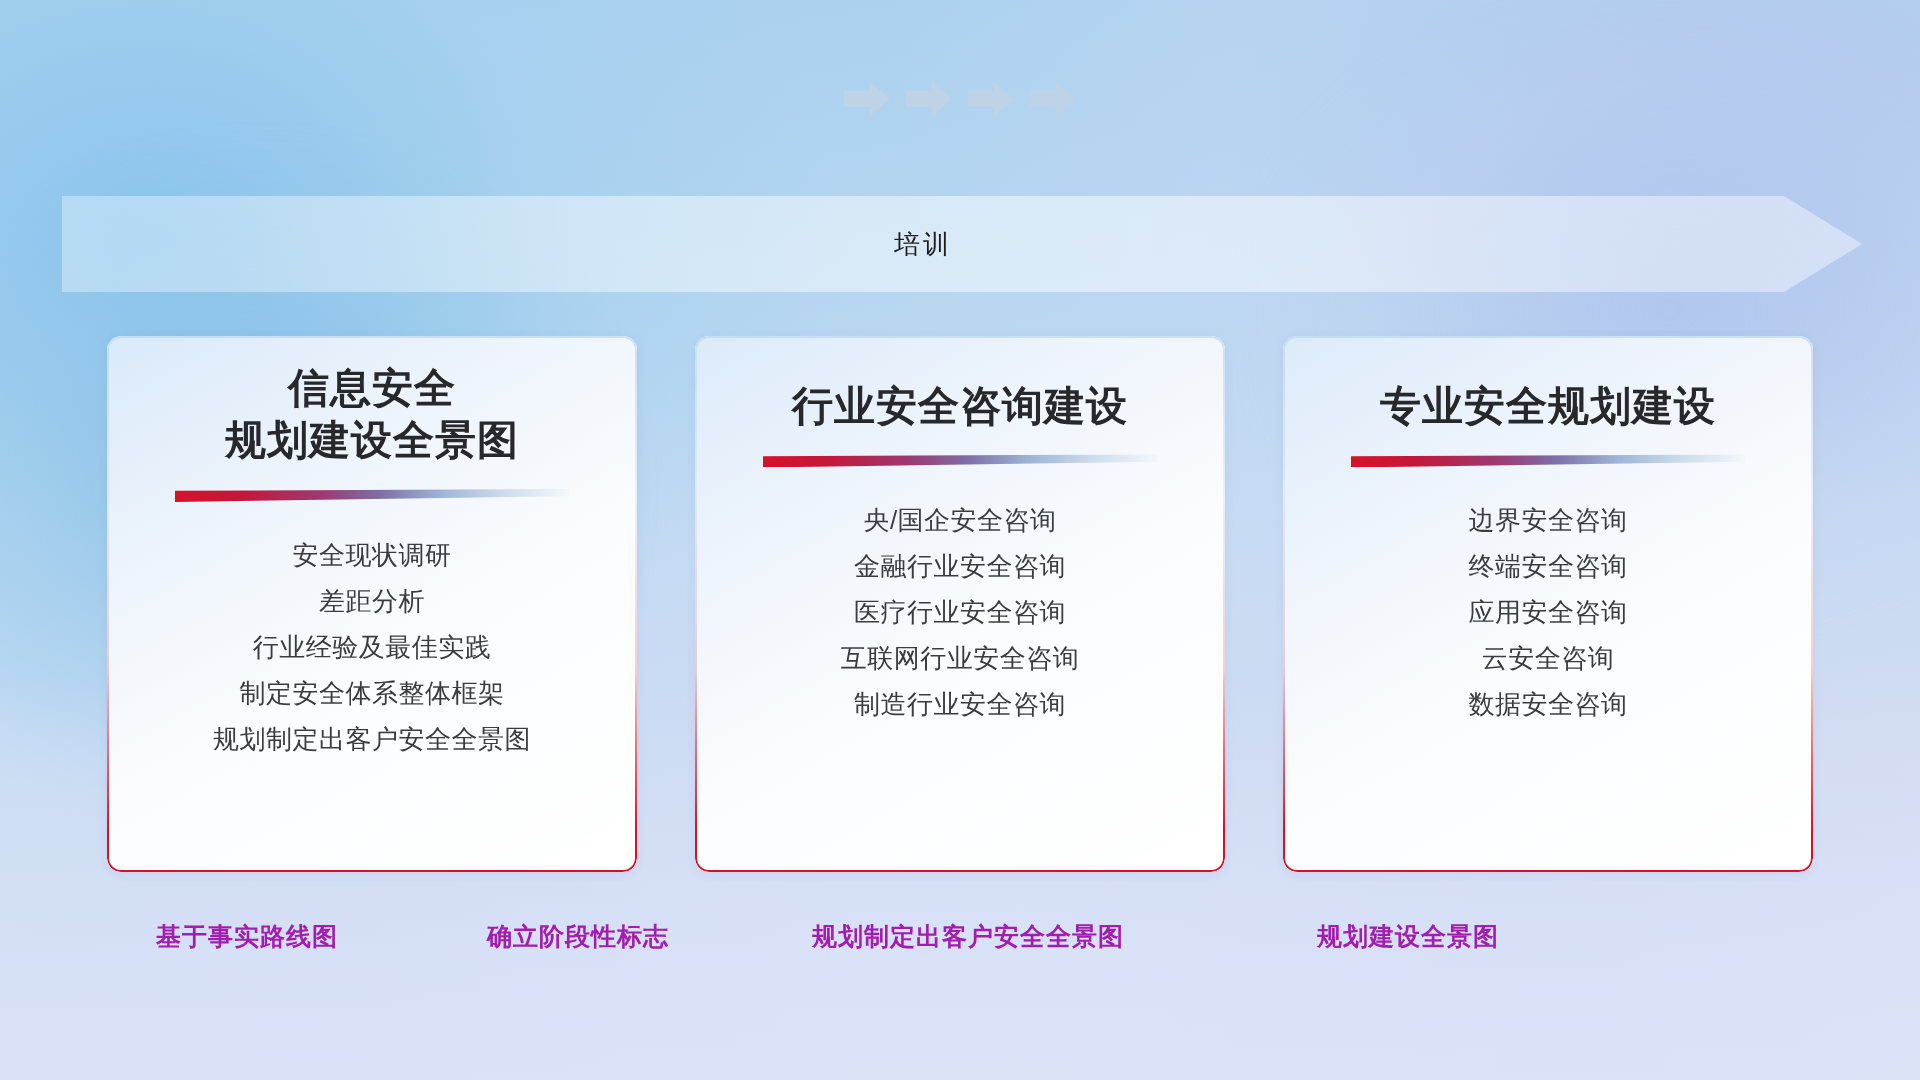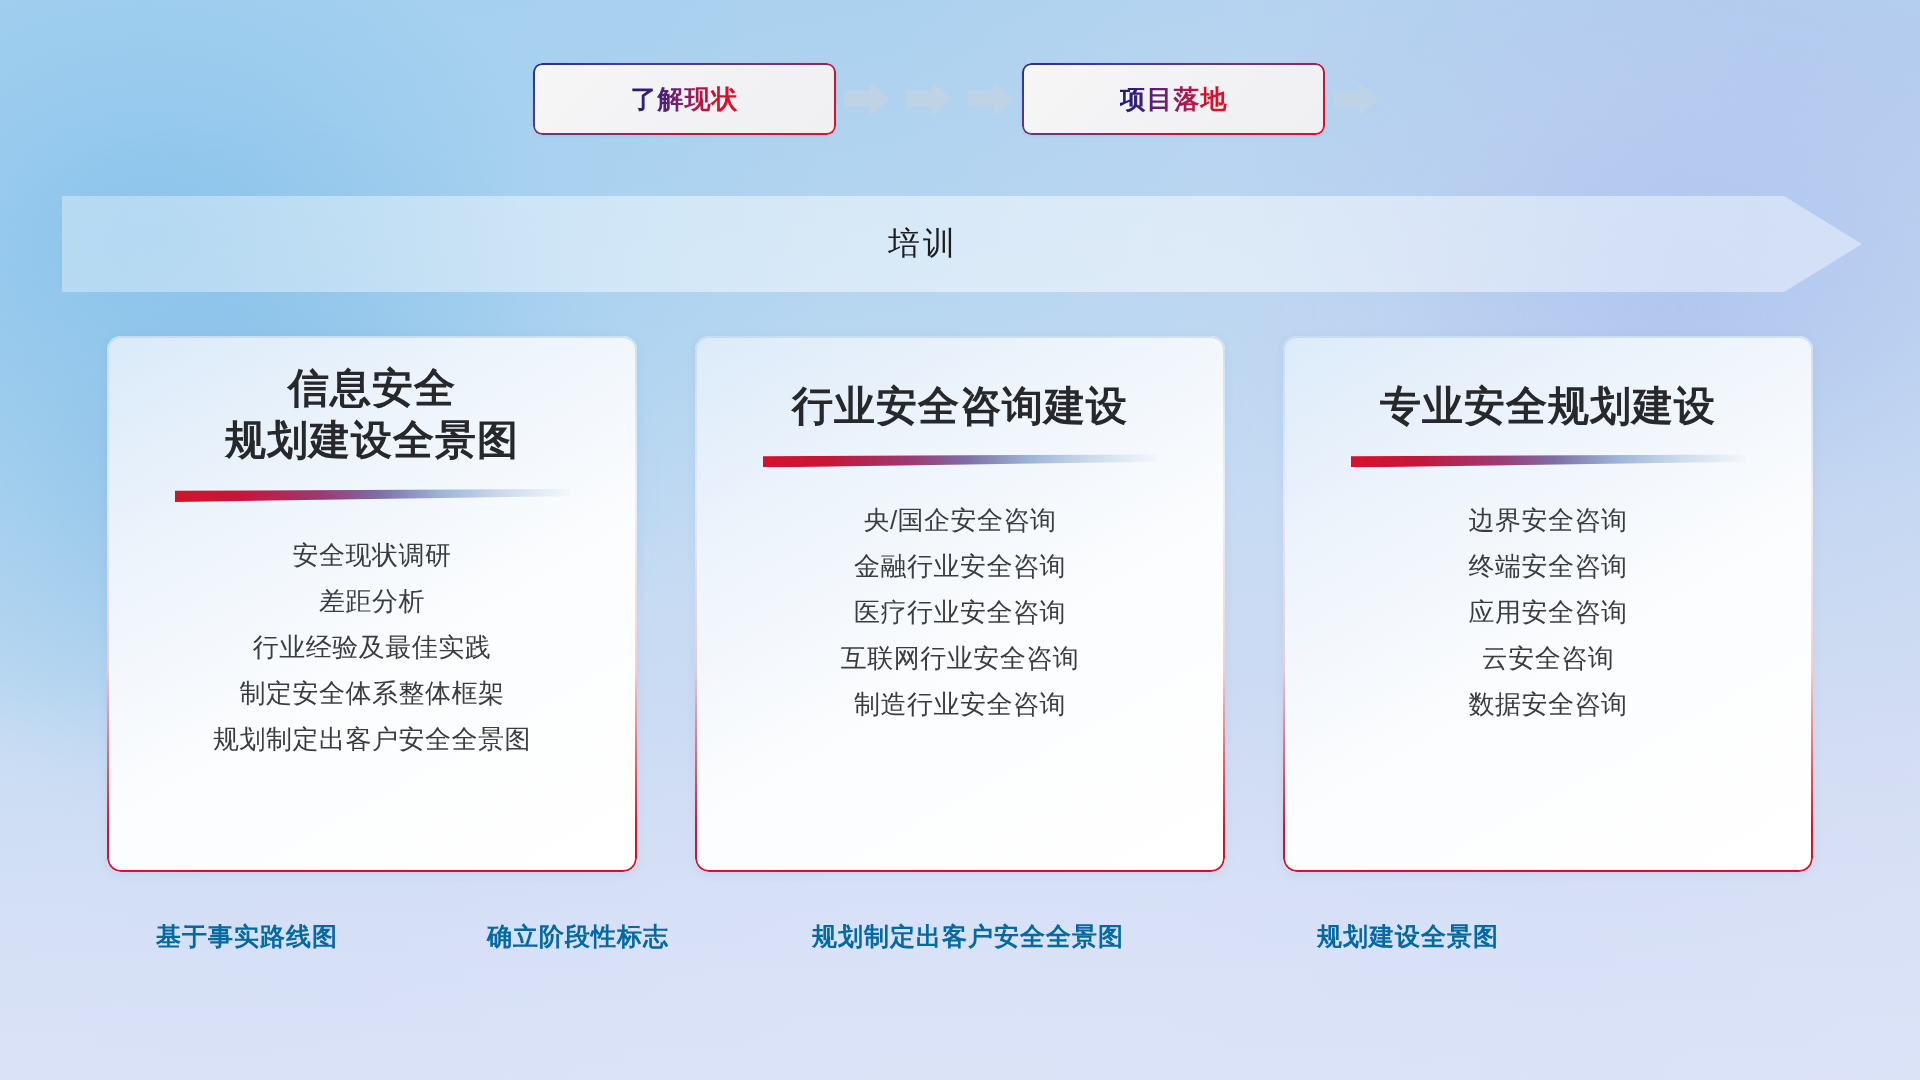--- a/index.html
+++ b/index.html
@@ -116,21 +116,21 @@
     -webkit-clip-path: polygon(0 0, calc(100% - 78px) 0, 100% 50%, calc(100% - 78px) 100%, 0 100%);
             clip-path: polygon(0 0, calc(100% - 78px) 0, 100% 50%, calc(100% - 78px) 100%, 0 100%);
   }
   #training-label {
     position: absolute;
     inset: 0;
     display: flex;
     align-items: center;
     justify-content: center;
     padding-right: 78px;
-    font-size: 32px;
+    font-size: 26px;
     font-weight: 500;
     color: #1d1d20;
     letter-spacing: 3px;
   }
 
   
   #cards-row {
     position: absolute;
     top: 336px; left: 0;
     width: 1920px;
@@ -215,56 +215,50 @@
     position: absolute;
     top: 920px; left: 0;
     width: 1920px;
     height: 44px;
   }
   .caption {
     position: absolute;
     top: 0;
     font-size: 25px;
     font-weight: 700;
-    color: #0369a1;
+    color: #a21caf;
     letter-spacing: 1px;
     white-space: nowrap;
     transform: translateX(-50%);
   }
 </style>
 </head>
 <body>
 
 <div id="bg-layer">
   <div id="bg-wash-left"></div>
   <div id="bg-wash-right"></div>
   <div id="bg-wash-bottom"></div>
 </div>
 
 <div id="steps-row">
-    <div class="step-box">
-      <span class="step-label">了解现状</span>
-    </div>
     <div class="step-arrow">
       <svg width="46" height="34" viewBox="0 0 46 34" aria-hidden="true">
         <path d="M0 9 H26 V0 L46 17 L26 34 V25 H0 Z" fill="#bfd3e6"></path>
       </svg>
     </div>
     <div class="step-arrow">
       <svg width="46" height="34" viewBox="0 0 46 34" aria-hidden="true">
         <path d="M0 9 H26 V0 L46 17 L26 34 V25 H0 Z" fill="#bfd3e6"></path>
       </svg>
     </div>
     <div class="step-arrow">
       <svg width="46" height="34" viewBox="0 0 46 34" aria-hidden="true">
         <path d="M0 9 H26 V0 L46 17 L26 34 V25 H0 Z" fill="#bfd3e6"></path>
       </svg>
-    </div>
-    <div class="step-box">
-      <span class="step-label">项目落地</span>
     </div>
     <div class="step-arrow">
       <svg width="46" height="34" viewBox="0 0 46 34" aria-hidden="true">
         <path d="M0 9 H26 V0 L46 17 L26 34 V25 H0 Z" fill="#bfd3e6"></path>
       </svg>
     </div>
   </div>
 
 <div id="training-banner">
   <div class="band"></div>

